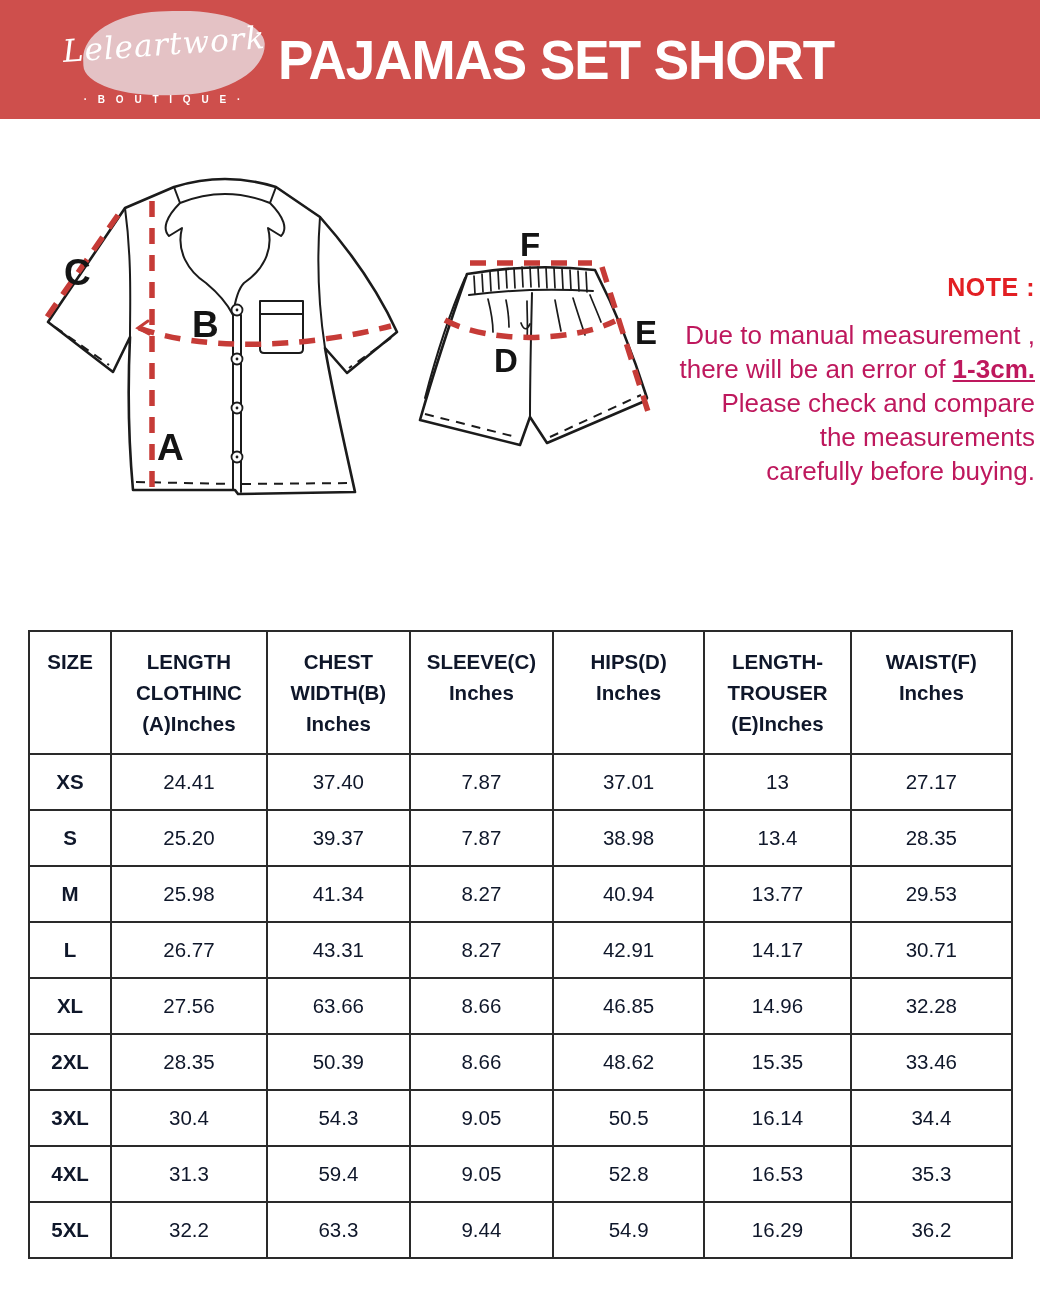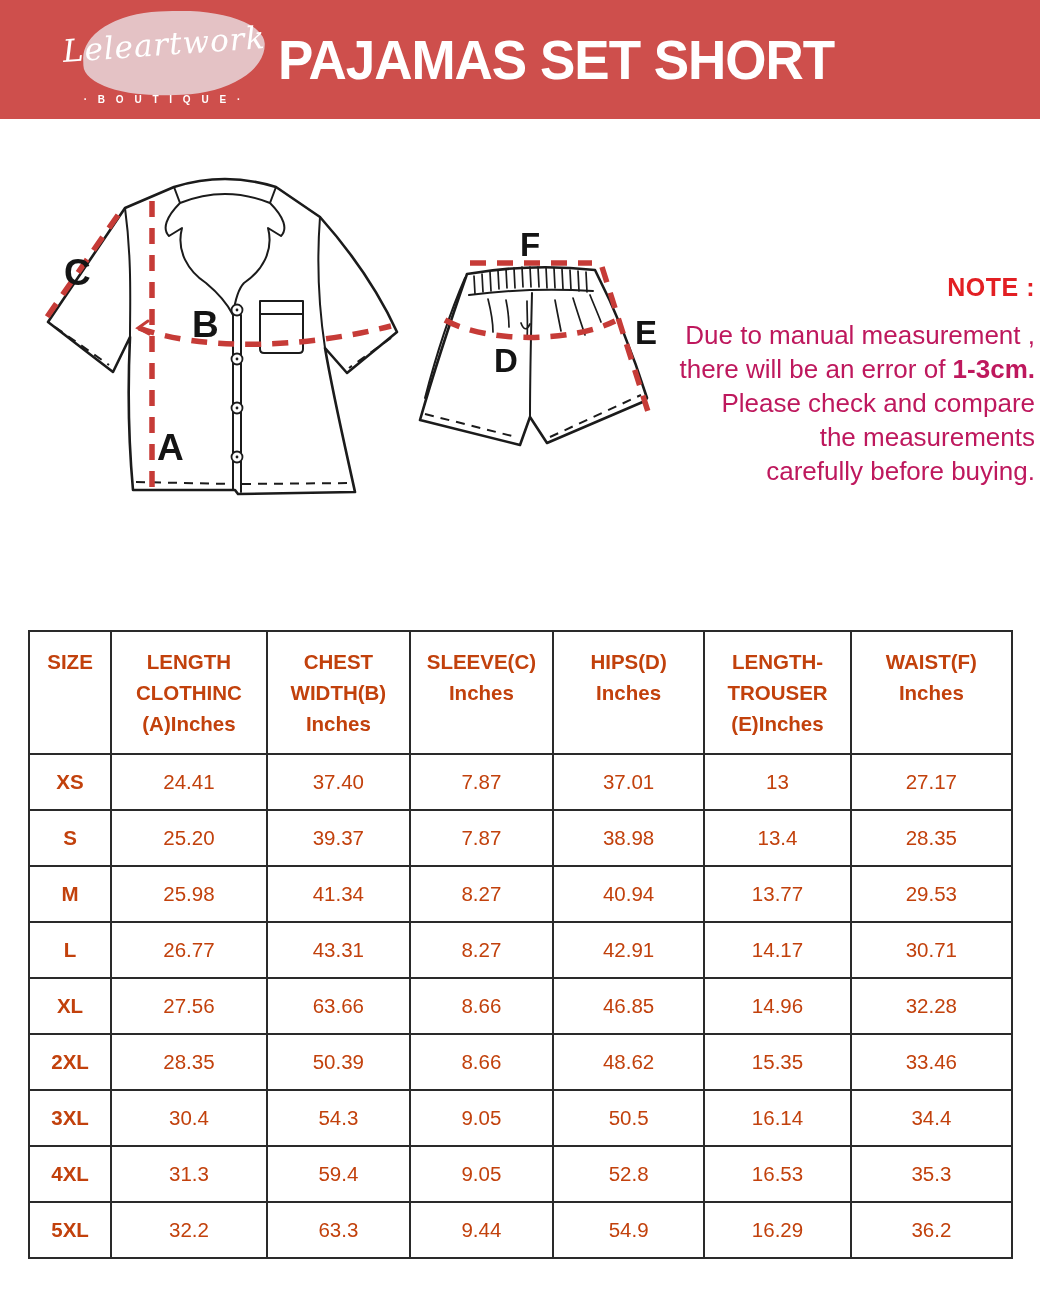--- a/index.html
+++ b/index.html
@@ -115,29 +115,29 @@
     font-size: 25px;
     font-weight: bold;
     letter-spacing: 0.5px;
     margin-bottom: 16px;
   }
   .note-line {
     font-size: 26px;
     line-height: 34px;
     color: #be185d;
   }
-  .note-line b { font-weight: bold; }
+  .note-line b { font-weight: bold; text-decoration: underline; }
 
   
   .size-table {
     margin-left: 28px;
     width: 985px;
     border-collapse: collapse;
     table-layout: fixed;
-    color: #c2410c;
+    color: #0f172a;
   }
   .size-table th, .size-table td {
     border: 2px solid #2a2a2a;
     text-align: center;
     font-size: 20.5px;
   }
   .size-table th {
     vertical-align: top;
     padding-top: 14px;
     padding-bottom: 14px;

